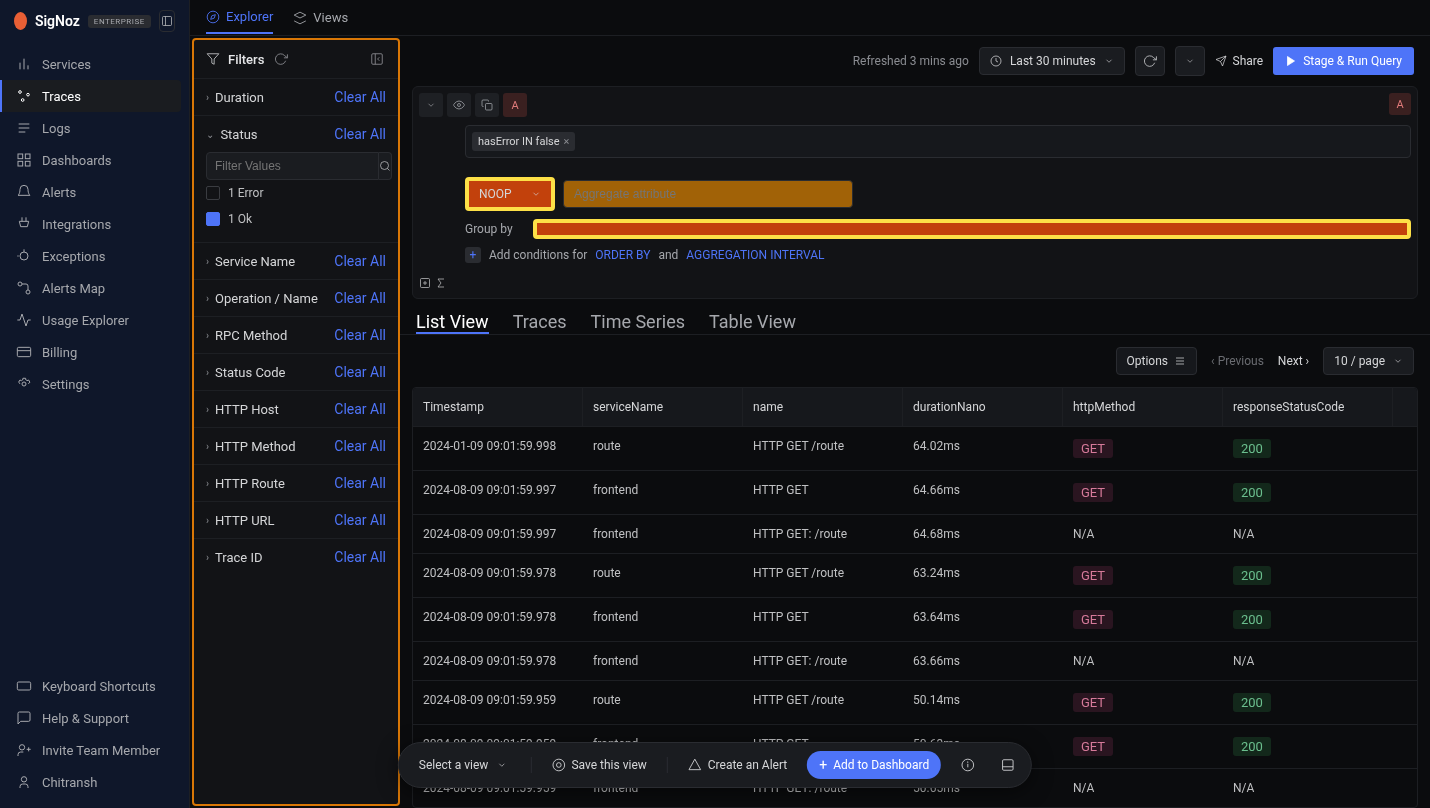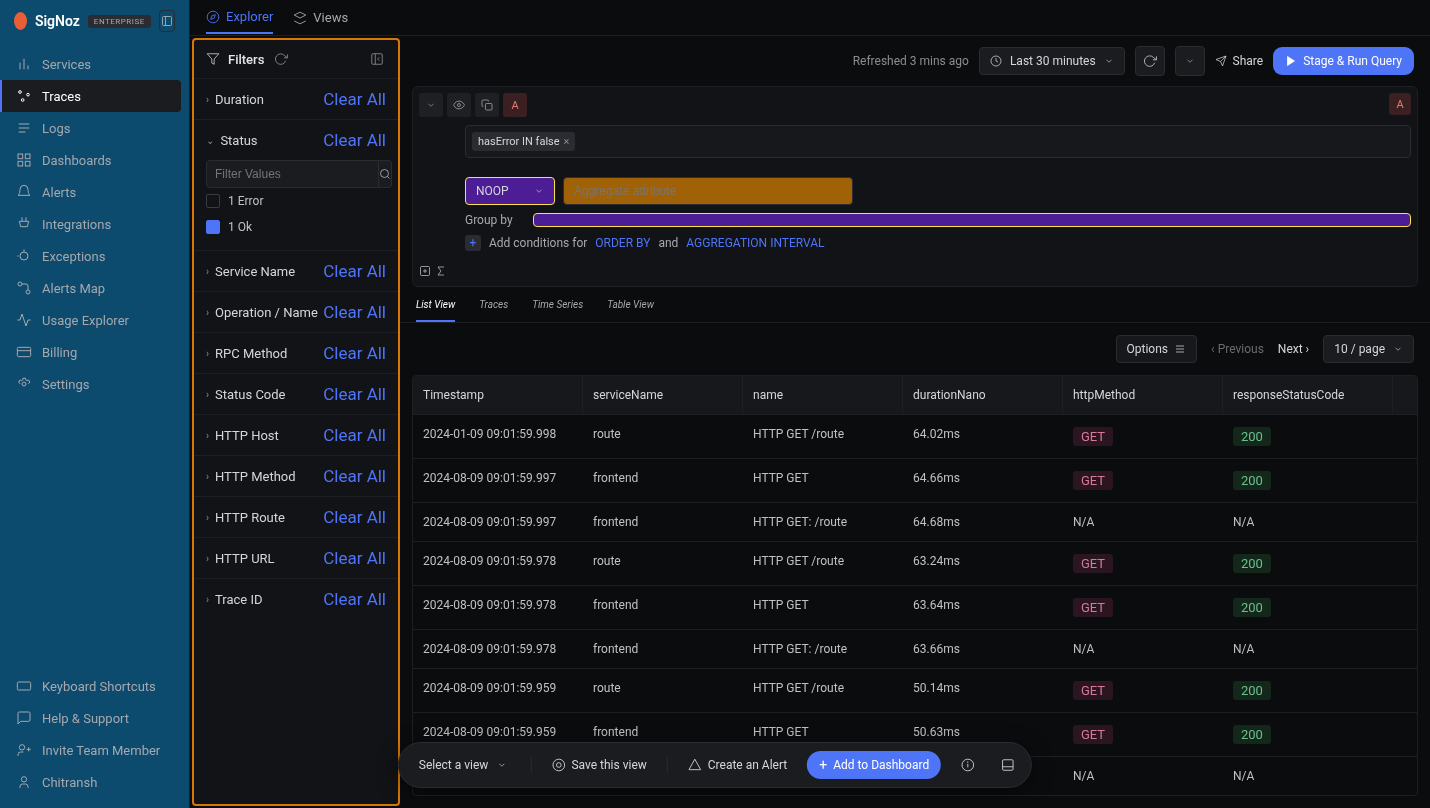--- a/index.html
+++ b/index.html
@@ -1,18 +1,18 @@
 <!DOCTYPE html>
 <html><head>
 <meta charset="utf-8">
 <style>
 * { margin: 0; padding: 0; box-sizing: border-box; }
 body { font-family: -apple-system, BlinkMacSystemFont, "Segoe UI", Roboto, sans-serif; background: #0b0c0e; color: #c0c1c3; font-size: 13px; overflow: hidden; }
 .app { display: flex; height: 808px; width: 1430px; }
-.sidebar { width: 190px; background: #0c4a6e; border-right: 1px solid #1d1f23; display: flex; flex-direction: column; }
+.sidebar { width: 190px; background: #0f172a; border-right: 1px solid #1d1f23; display: flex; flex-direction: column; }
 .logo-row { display: flex; align-items: center; padding: 10px 14px; gap: 8px; }
 .logo-mark { width: 18px; height: 18px; background: #e95f35; border-radius: 50%; }
 .logo-text { font-weight: 600; color: #fff; font-size: 14px; }
 .badge-ent { background: #2a2c31; color: #a6a8ad; font-size: 8px; padding: 2px 6px; border-radius: 3px; letter-spacing: 0.5px; }
 .collapse-btn { margin-left: auto; width: 22px; height: 22px; border: 1px solid #2a2c31; border-radius: 4px; display: flex; align-items: center; justify-content: center; }
 .nav { flex: 1; padding-top: 6px; }
 .nav-item { display: flex; align-items: center; gap: 10px; padding: 8px 16px; cursor: pointer; color: #a6a8ad; font-size: 13px; }
 .nav-item.active { background: #1a1c20; color: #fff; border-left: 2px solid #4e74f8; padding-left: 14px; border-radius: 0 4px 4px 0; margin-right: 8px; }
 .nav-item svg { width: 16px; height: 16px; }
 .nav-bottom { padding-bottom: 10px; }
@@ -23,53 +23,53 @@
 .content { flex: 1; display: flex; }
 .filters { width: 208px; border: 2px solid #d97706; border-radius: 4px; margin: 2px 0 2px 2px; background: #121316; display: flex; flex-direction: column; }
 .filters-hdr { display: flex; align-items: center; padding: 10px 12px; gap: 8px; }
 .filters-hdr .title { color: #e5e6e8; font-weight: 500; }
 .filters-hdr .sort-btn { margin-left: auto; }
 .icon-btn { width: 18px; height: 18px; display: flex; align-items: center; justify-content: center; cursor: pointer; color: #8a8c91; }
 .filter-group { border-top: 1px solid #1d1f23; }
 .fg-hdr { display: flex; align-items: center; padding: 10px 12px; cursor: pointer; }
 .fg-hdr .chev { margin-right: 6px; color: #8a8c91; font-size: 10px; }
 .fg-hdr .label { color: #d5d6d8; font-size: 13px; }
-.fg-hdr .clear { margin-left: auto; color: #4e74f8; font-size: 17px; cursor: pointer; }
+.fg-hdr .clear { margin-left: auto; color: #4e74f8; font-size: 14px; cursor: pointer; }
 .fg-body { padding: 0 12px 10px; }
 .search-row { display: flex; }
 .search-inp { flex: 1; background: #1a1c20; border: 1px solid #2a2c31; border-radius: 4px 0 0 4px; padding: 6px 8px; color: #c0c1c3; font-size: 12px; }
 .search-btn { width: 28px; background: #1a1c20; border: 1px solid #2a2c31; border-left: none; border-radius: 0 4px 4px 0; display: flex; align-items: center; justify-content: center; }
 .chk-row { display: flex; align-items: center; gap: 8px; padding: 6px 0; font-size: 12px; color: #c0c1c3; }
 .chk { width: 14px; height: 14px; border: 1px solid #3a3c41; border-radius: 2px; }
 .chk.on { background: #4e74f8; border-color: #4e74f8; }
 .workspace { flex: 1; display: flex; flex-direction: column; }
 .toolbar { display: flex; align-items: center; padding: 10px 16px; gap: 10px; }
 .refresh-txt { margin-left: auto; color: #8a8c91; font-size: 12px; }
 .dd { background: #1a1c20; border: 1px solid #2a2c31; border-radius: 4px; padding: 6px 10px; display: flex; align-items: center; gap: 8px; color: #d5d6d8; font-size: 12px; cursor: pointer; }
 .btn-sq { width: 30px; height: 30px; background: #1a1c20; border: 1px solid #2a2c31; border-radius: 4px; display: flex; align-items: center; justify-content: center; cursor: pointer; }
 .share { display: flex; align-items: center; gap: 6px; color: #d5d6d8; cursor: pointer; font-size: 12px; }
-.run-btn { background: #4e74f8; color: #fff; border-radius: 9px; padding: 7px 12px; display: flex; align-items: center; gap: 6px; cursor: pointer; font-size: 12px; }
+.run-btn { background: #4e74f8; color: #fff; border-radius: 3px; padding: 7px 12px; display: flex; align-items: center; gap: 6px; cursor: pointer; font-size: 12px; }
 .query-area { margin: 0 12px; background: #121316; border: 1px solid #1d1f23; border-radius: 6px; padding: 6px; position: relative; }
 .qa-top { display: flex; align-items: center; gap: 4px; margin-bottom: 8px; }
 .qa-top .ctl { width: 24px; height: 24px; background: #1e2024; border-radius: 3px; display: flex; align-items: center; justify-content: center; cursor: pointer; color: #a6a8ad; font-size: 11px; }
 .qa-top .ctl.A { background: #3a2020; color: #e07a7a; }
 .qa-badge { position: absolute; top: 6px; right: 6px; width: 22px; height: 22px; background: #3a2020; color: #e07a7a; border-radius: 3px; display: flex; align-items: center; justify-content: center; font-size: 11px; }
 .qa-body { padding-left: 46px; }
 .tag-inp { background: #16181c; border: 1px solid #2a2c31; border-radius: 4px; padding: 6px; display: flex; align-items: center; gap: 6px; margin-bottom: 19px; }
 .tag { background: #2a2c31; padding: 3px 6px; border-radius: 3px; font-size: 11px; color: #d5d6d8; display: flex; align-items: center; gap: 4px; }
 .tag .x { cursor: pointer; color: #8a8c91; }
 .row { display: flex; gap: 8px; margin-bottom: 8px; align-items: center; }
-.sel { background: #4c1d95; border: 1px solid #fde047; border-radius: 4px; padding: 6px 10px; color: #d5d6d8; font-size: 12px; display: flex; align-items: center; justify-content: space-between; }
+.sel { background: #c2410c; border: 4px solid #fde047; border-radius: 4px; padding: 6px 10px; color: #d5d6d8; font-size: 12px; display: flex; align-items: center; justify-content: space-between; }
 .lbl { color: #a6a8ad; font-size: 12px; width: 60px; }
 .plus-row { display: flex; align-items: center; gap: 8px; font-size: 12px; color: #a6a8ad; }
 .plus { width: 16px; height: 16px; background: #2a2c31; border-radius: 3px; display: flex; align-items: center; justify-content: center; cursor: pointer; color: #4e74f8; }
 .link { color: #4e74f8; }
 .qa-foot { display: flex; gap: 4px; margin-top: 8px; padding-top: 6px; }
 .viewtabs { display: flex; gap: 24px; padding: 12px 16px 0; border-bottom: 1px solid #1d1f23; }
-.vtab { padding-bottom: 10px; color: #a6a8ad; cursor: pointer; font-size: 10px; font-style: italic; }
+.vtab { color: #a6a8ad; cursor: pointer; font-size: 18px; }
 .vtab.active { color: #fff; border-bottom: 2px solid #4e74f8; }
 .tbl-ctrl { display: flex; align-items: center; padding: 12px 16px; gap: 10px; justify-content: flex-end; }
 .opt-btn { background: #16181c; border: 1px solid #2a2c31; border-radius: 4px; padding: 6px 10px; display: flex; align-items: center; gap: 6px; color: #d5d6d8; font-size: 12px; cursor: pointer; }
 .pager { display: flex; align-items: center; gap: 6px; color: #6a6c71; font-size: 12px; }
 .pager .pbtn { cursor: pointer; padding: 4px; }
 .table { margin: 0 12px; border: 1px solid #1d1f23; border-radius: 4px; overflow: hidden; }
 .thead, .trow { display: grid; grid-template-columns: 170px 160px 160px 160px 160px 170px; }
 .thead { background: #16181c; }
 .th { padding: 12px 10px; color: #d5d6d8; font-size: 12px; border-right: 1px solid #1d1f23; }
 .trow { border-top: 1px solid #1d1f23; }

